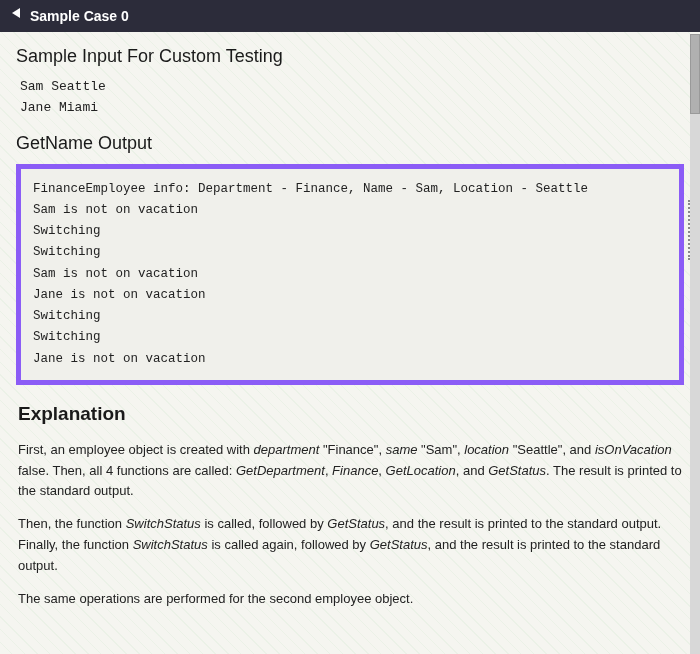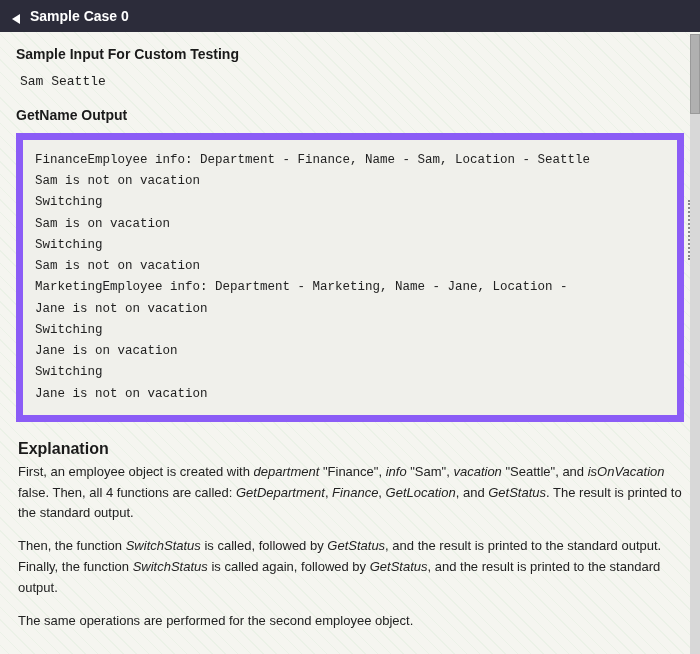--- a/index.html
+++ b/index.html
@@ -45,80 +45,80 @@
     }
 
     
     .header-bar {
       background: #2c2c3a;
       color: #ffffff;
       padding: 8px 12px;
       font-weight: bold;
       font-size: 14px;
       display: flex;
-      align-items: flex-end;
+      align-items: flex-start;
       gap: 6px;
     }
 
     .triangle-icon {
       display: inline-block;
       width: 0;
       height: 0;
       border-top: 5px solid transparent;
       border-bottom: 5px solid transparent;
       border-right: 8px solid #ffffff;
       margin-right: 4px;
     }
 
     
     .main-content {
       padding: 14px 16px;
       background: transparent;
     }
 
     .section-title {
-      font-weight: bold;
-      font-size: 14px;
+      font-weight: normal;
+      font-size: 18px;
       color: #1a1a1a;
       margin-bottom: 10px;
     }
 
     .sample-input {
       font-family: 'Courier New', Courier, monospace;
       font-size: 13px;
       color: #222;
       margin-bottom: 6px;
       line-height: 1.6;
       padding-left: 4px;
     }
 
     .sample-output-section {
       margin-top: 14px;
     }
 
     .output-box {
       background: #f0f0eb;
-      border: 7px solid #8b5cf6;
+      border: 5px solid #8b5cf6;
       padding: 10px 12px;
       font-family: 'Courier New', Courier, monospace;
       font-size: 12.5px;
       color: #222;
       line-height: 1.7;
     }
 
     .explanation-section {
       margin-top: 18px;
       padding-left: 2px;
     }
 
     .explanation-title {
       font-weight: bold;
-      font-size: 16px;
+      font-size: 19px;
       color: #1a1a1a;
-      margin-bottom: 4px;
+      margin-bottom: 15px;
     }
 
     .explanation-text {
       font-size: 13px;
       color: #222;
       line-height: 1.6;
       margin-bottom: 12px;
     }
 
     .explanation-text em {
@@ -166,45 +166,43 @@
     <div class="header-bar">
       <span class="triangle-icon"></span>
       <span>Sample Case 0</span>
     </div>
 
     <div class="main-content">
 
       <div class="section-title">Sample Input For Custom Testing</div>
       <div class="sample-input">
         <div>Sam Seattle</div>
+        <div>Jane Miami</div>
       </div>
 
       <div class="sample-output-section">
         <div class="section-title">GetName Output</div>
         <div class="output-box">
           <div>FinanceEmployee info: Department - Finance, Name - Sam, Location - Seattle</div>
           <div>Sam is not on vacation</div>
           <div>Switching</div>
-          <div>Sam is on vacation</div>
           <div>Switching</div>
           <div>Sam is not on vacation</div>
-          <div>MarketingEmployee info: Department - Marketing, Name - Jane, Location -</div>
           <div>Jane is not on vacation</div>
           <div>Switching</div>
-          <div>Jane is on vacation</div>
           <div>Switching</div>
           <div>Jane is not on vacation</div>
         </div>
       </div>
 
       <div class="explanation-section">
         <div class="explanation-title">Explanation</div>
 
         <p class="explanation-text">
-          First, an employee object is created with <em>department</em> "Finance", <em>info</em> "Sam", <em>vacation</em> "Seattle", and <em>isOnVacation</em> false. Then, all 4 functions are called: <em>GetDepartment</em>, <em>Finance</em>, <em>GetLocation</em>, and <em>GetStatus</em>. The result is printed to the standard output.
+          First, an employee object is created with <em>department</em> "Finance", <em>same</em> "Sam", <em>location</em> "Seattle", and <em>isOnVacation</em> false. Then, all 4 functions are called: <em>GetDepartment</em>, <em>Finance</em>, <em>GetLocation</em>, and <em>GetStatus</em>. The result is printed to the standard output.
         </p>
 
         <p class="explanation-text">
           Then, the function <em>SwitchStatus</em> is called, followed by <em>GetStatus</em>, and the result is printed to the standard output. Finally, the function <em>SwitchStatus</em> is called again, followed by <em>GetStatus</em>, and the result is printed to the standard output.
         </p>
 
         <p class="explanation-text">
           The same operations are performed for the second employee object.
         </p>
       </div>

